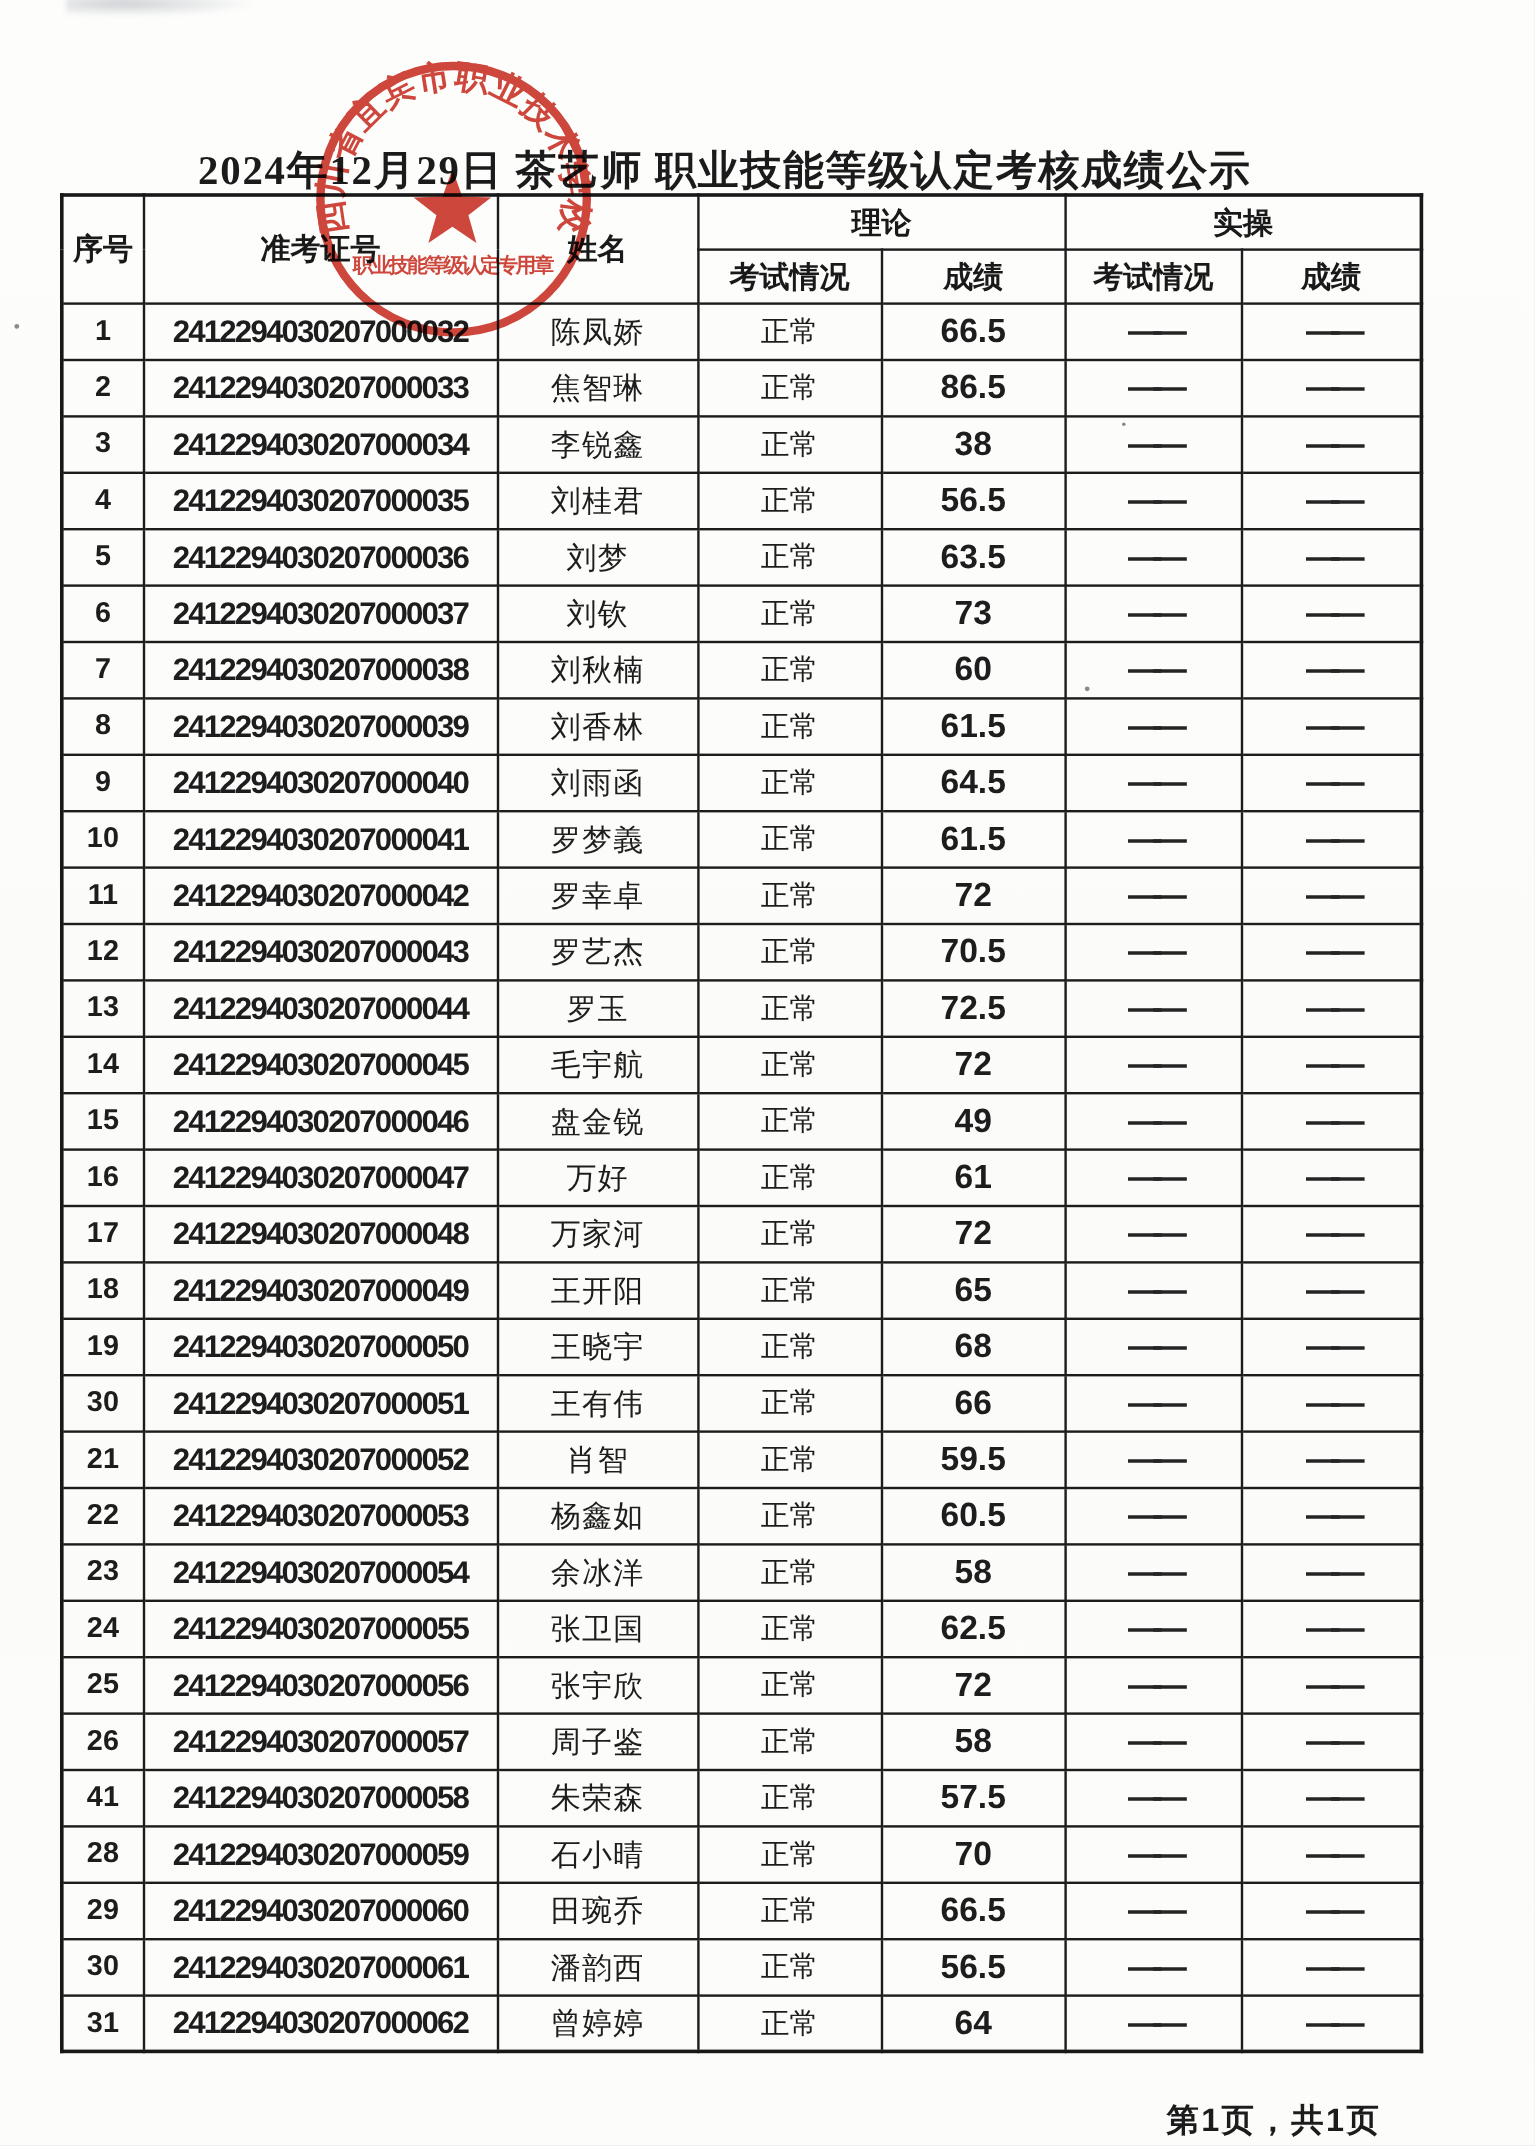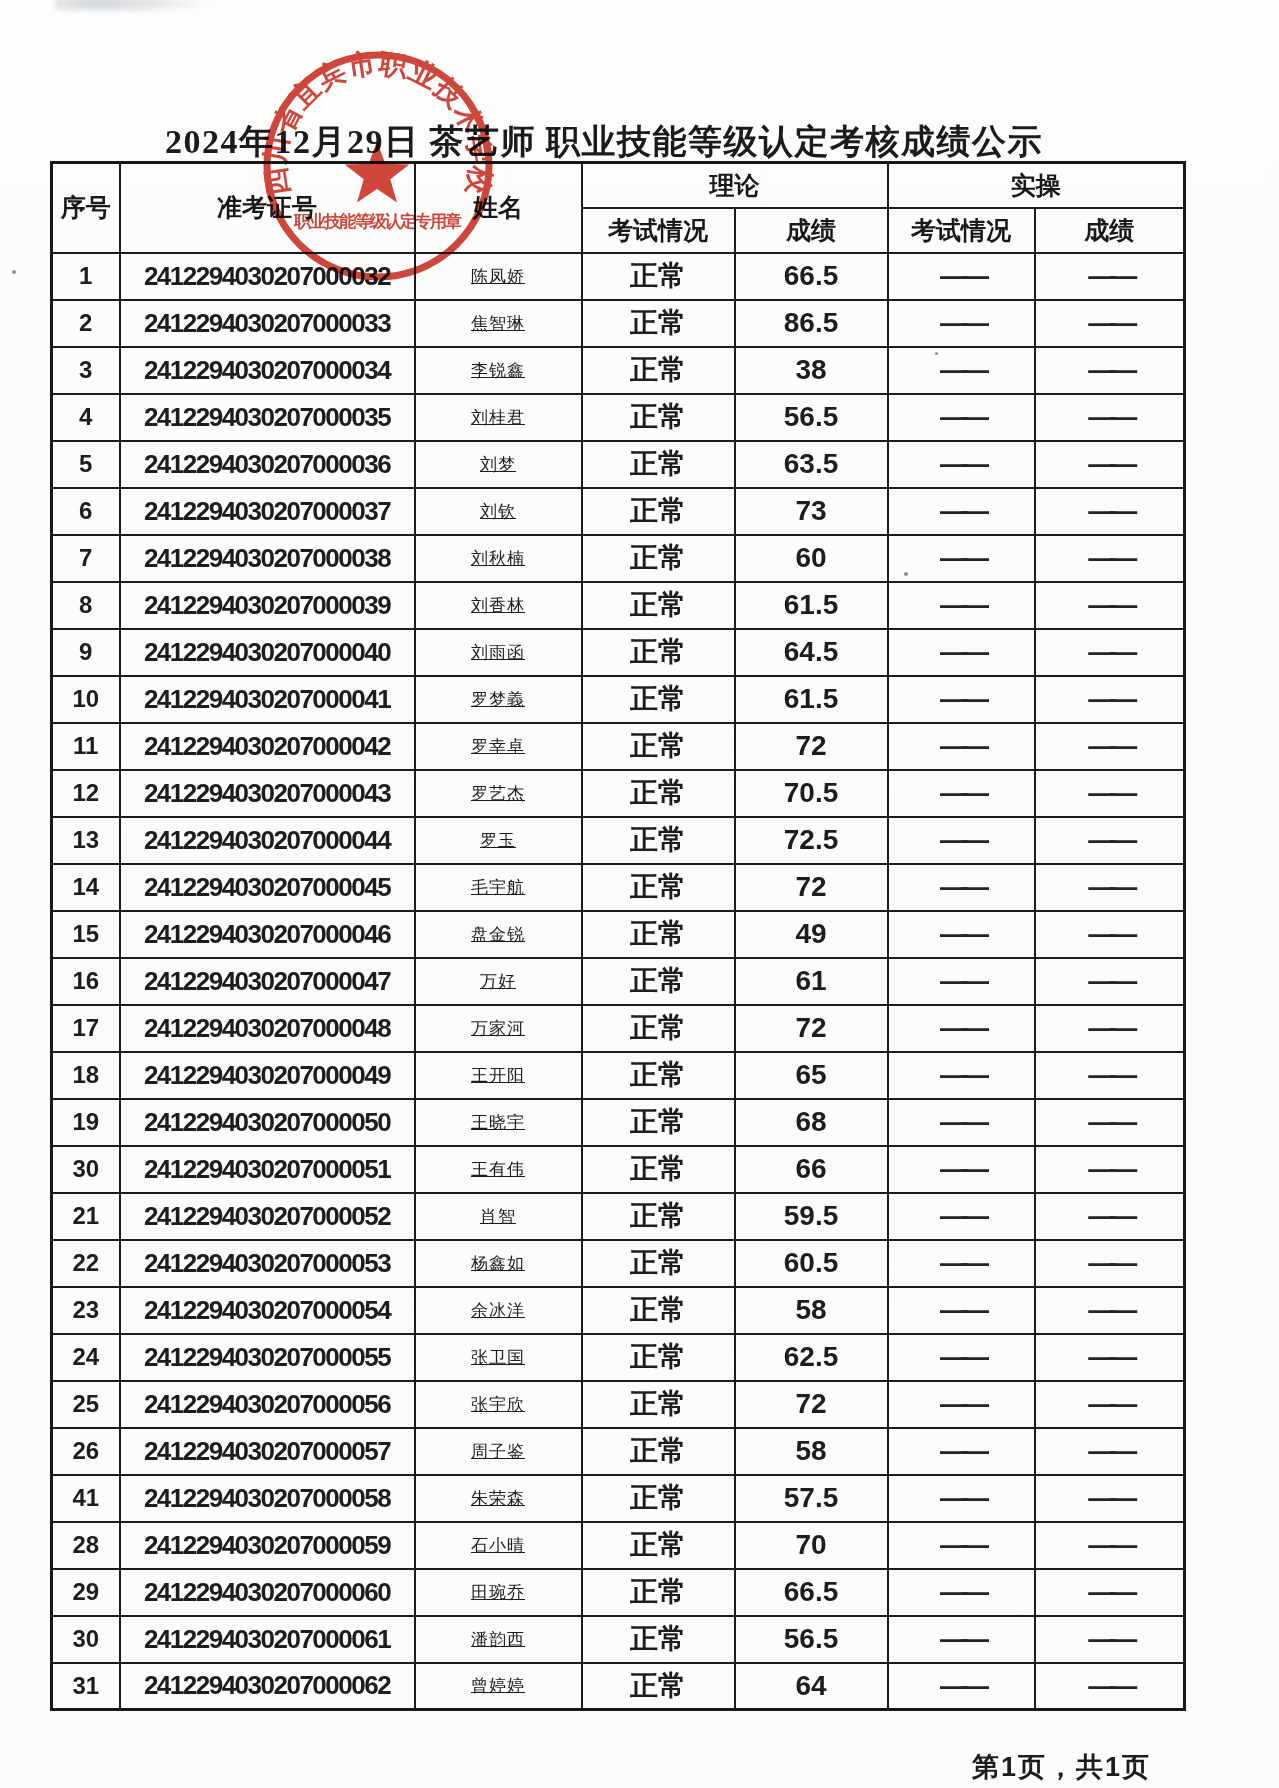--- a/index.html
+++ b/index.html
@@ -38,22 +38,22 @@
   .results th,.results td{
     border:2.5px solid #1c1c1c;
     text-align:center;vertical-align:middle;
     padding:0;overflow:hidden;white-space:nowrap;
   }
   .results thead tr{height:45px;}
   .results thead th{font-size:25px;font-weight:700;color:#191919;}
   .results tbody tr{height:47px;}
   .c-seq{font-size:24px;font-weight:700;}
   .c-id{font-size:26px;font-weight:700;letter-spacing:-1.5px;}
-  .c-name{font-size:17px;font-weight:500;letter-spacing:1px;text-decoration:underline;}
-  .c-status{font-size:28px;font-weight:700;}
+  .c-name{font-size:25px;font-weight:500;letter-spacing:1px;}
+  .c-status{font-size:24px;font-weight:400;}
   .c-score{font-size:28px;font-weight:600;}
   .c-dash{font-size:28px;font-weight:700;letter-spacing:-7px;padding-left:7px;color:#242424;}
 
   .stamp{
     position:absolute;left:248px;top:36px;width:260px;height:260px;
     mix-blend-mode:multiply;opacity:.85;pointer-events:none;
   }
   .stamp svg text{font-family:"Liberation Sans",sans-serif;font-weight:600;}
 
   .footer{

